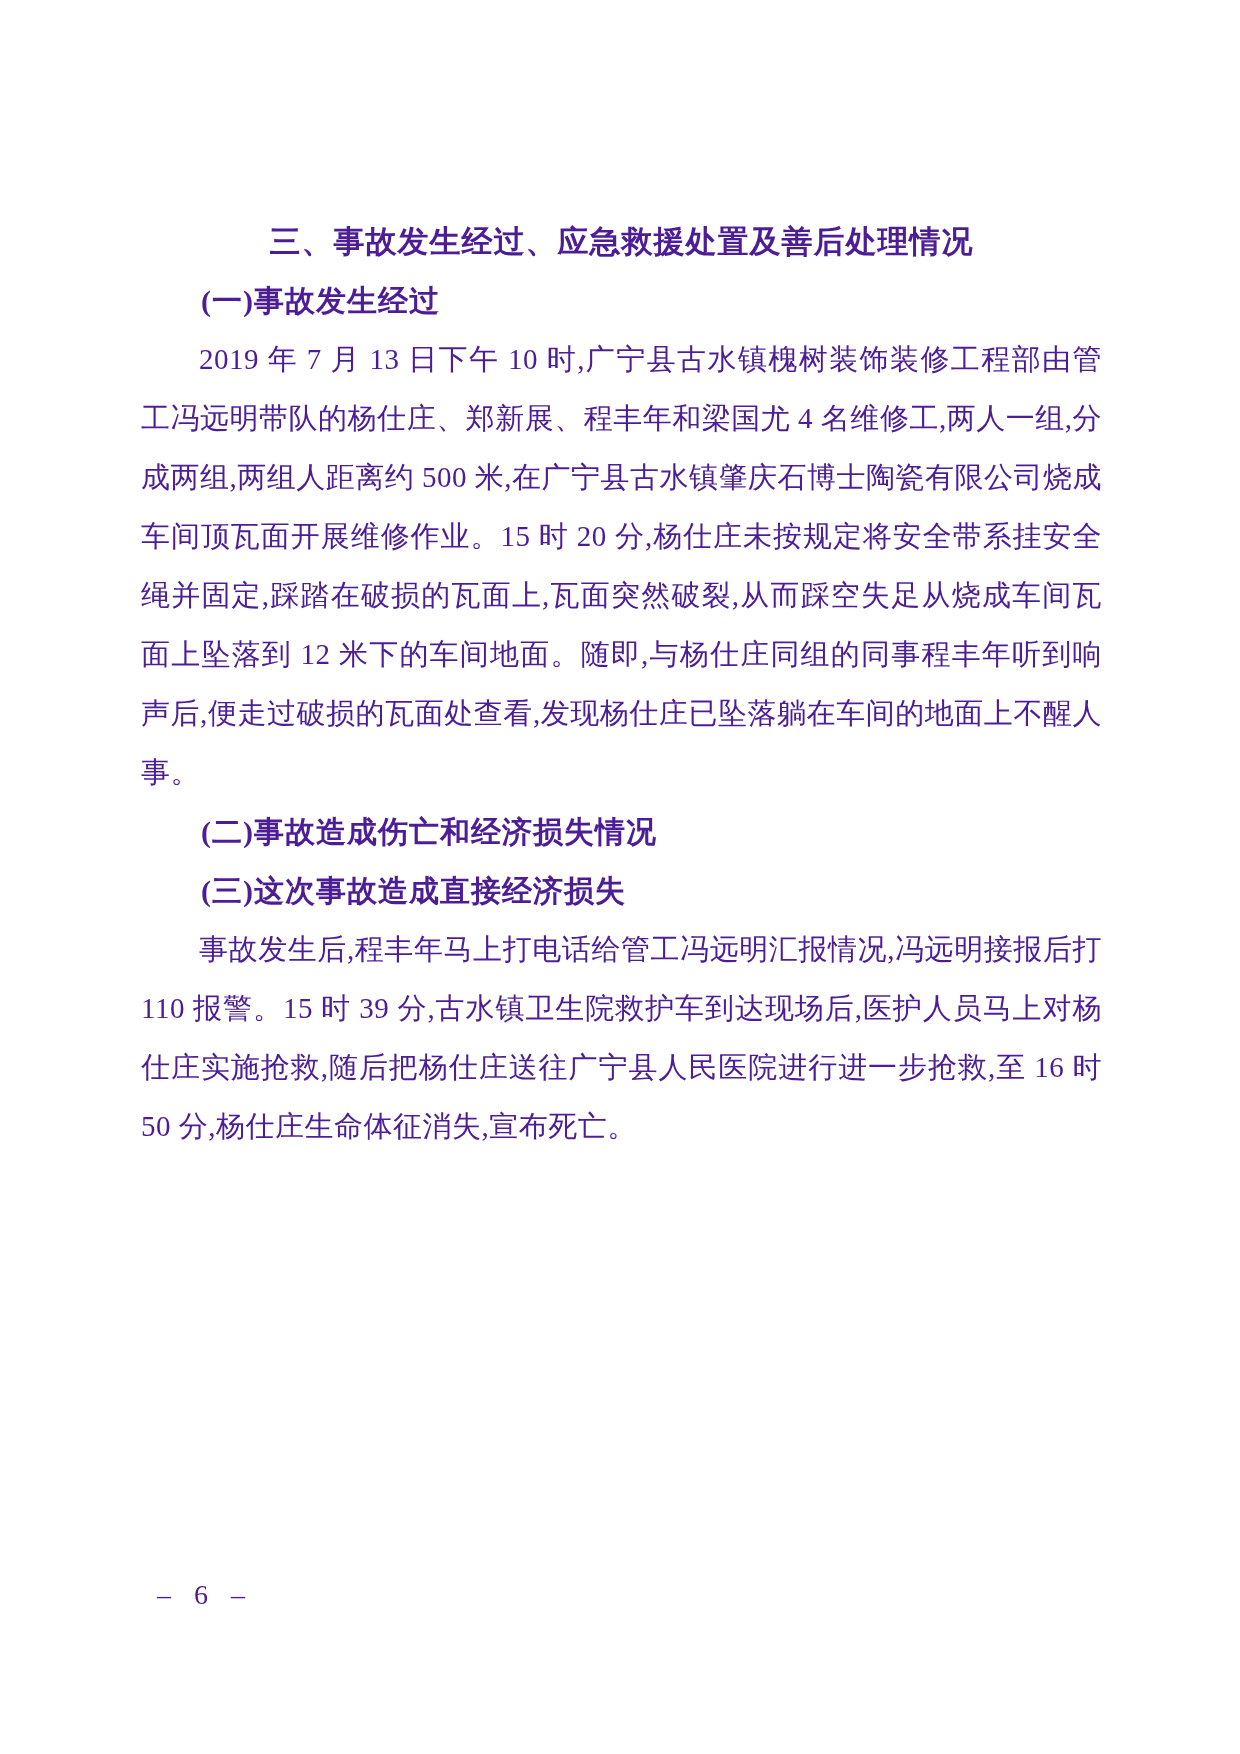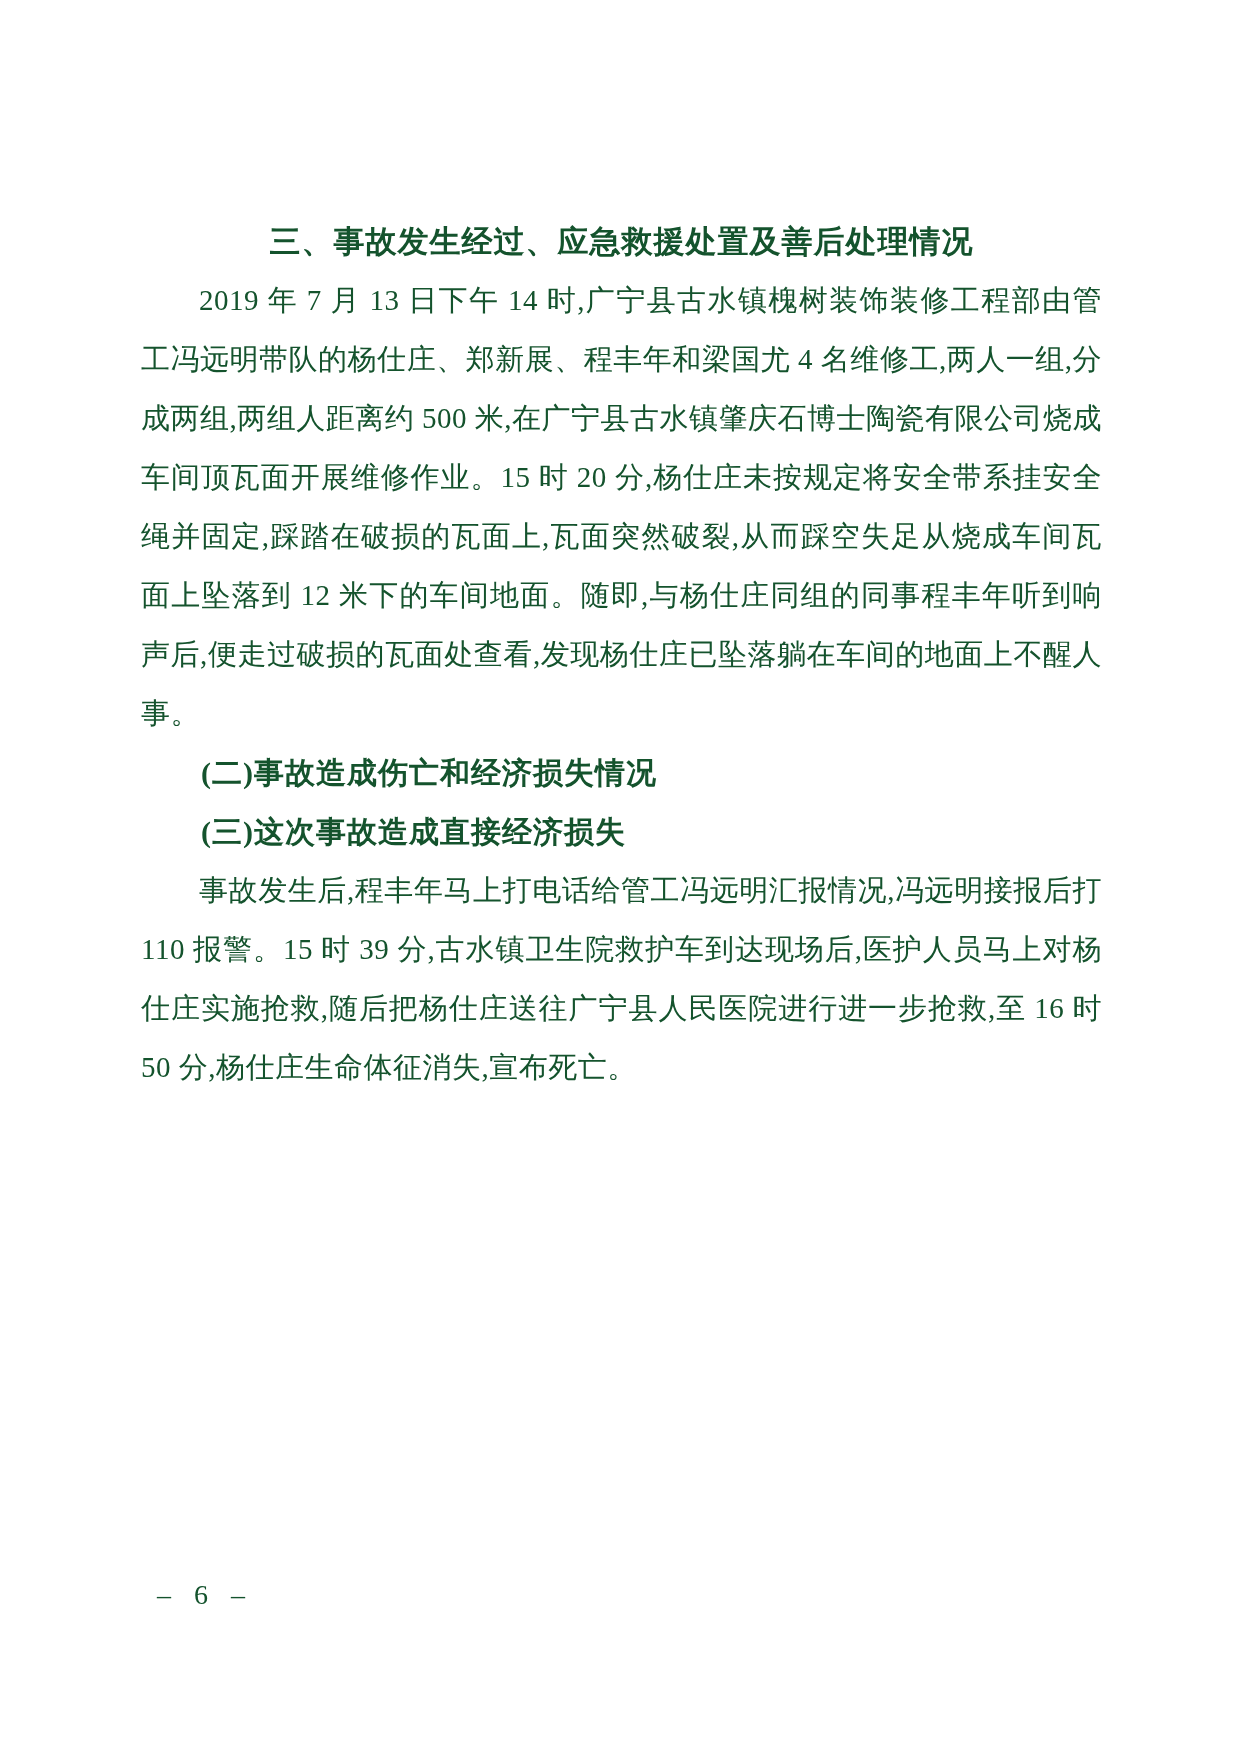--- a/index.html
+++ b/index.html
@@ -5,21 +5,21 @@
   html, body {
     margin: 0;
     padding: 0;
     background: #ffffff;
   }
   .page {
     position: relative;
     width: 1240px;
     height: 1754px;
     background: #ffffff;
-    color: #14532d;
+    color: #4c1d95;
     font-family: "Liberation Serif", serif;
     overflow: hidden;
   }
   .content {
     position: absolute;
     left: 141px;
     top: 212px;
     width: 961px;
   }
   .doc-title {
@@ -57,22 +57,23 @@
   }
 </style>
 </head>
 <body>
 
 <div class="page">
   <div class="content">
 
     <div class="doc-title">三、事故发生经过、应急救援处置及善后处理情况</div>
 
+    <div class="sec-heading">(一)事故发生经过</div>
 
-    <div class="para">2019 年 7 月 13 日下午 14 时,广宁县古水镇槐树装饰装修工程部由管工冯远明带队的杨仕庄、郑新展、程丰年和梁国尤 4 名维修工,两人一组,分成两组,两组人距离约 500 米,在广宁县古水镇肇庆石博士陶瓷有限公司烧成车间顶瓦面开展维修作业。15 时 20 分,杨仕庄未按规定将安全带系挂安全绳并固定,踩踏在破损的瓦面上,瓦面突然破裂,从而踩空失足从烧成车间瓦面上坠落到 12 米下的车间地面。随即,与杨仕庄同组的同事程丰年听到响声后,便走过破损的瓦面处查看,发现杨仕庄已坠落躺在车间的地面上不醒人事。</div>
+    <div class="para">2019 年 7 月 13 日下午 10 时,广宁县古水镇槐树装饰装修工程部由管工冯远明带队的杨仕庄、郑新展、程丰年和梁国尤 4 名维修工,两人一组,分成两组,两组人距离约 500 米,在广宁县古水镇肇庆石博士陶瓷有限公司烧成车间顶瓦面开展维修作业。15 时 20 分,杨仕庄未按规定将安全带系挂安全绳并固定,踩踏在破损的瓦面上,瓦面突然破裂,从而踩空失足从烧成车间瓦面上坠落到 12 米下的车间地面。随即,与杨仕庄同组的同事程丰年听到响声后,便走过破损的瓦面处查看,发现杨仕庄已坠落躺在车间的地面上不醒人事。</div>
 
     <div class="sec-heading">(二)事故造成伤亡和经济损失情况</div>
 
 
     <div class="sec-heading">(三)这次事故造成直接经济损失</div>
 
     <div class="para">事故发生后,程丰年马上打电话给管工冯远明汇报情况,冯远明接报后打 110 报警。15 时 39 分,古水镇卫生院救护车到达现场后,医护人员马上对杨仕庄实施抢救,随后把杨仕庄送往广宁县人民医院进行进一步抢救,至 16 时 50 分,杨仕庄生命体征消失,宣布死亡。</div>
 
   </div>
 

